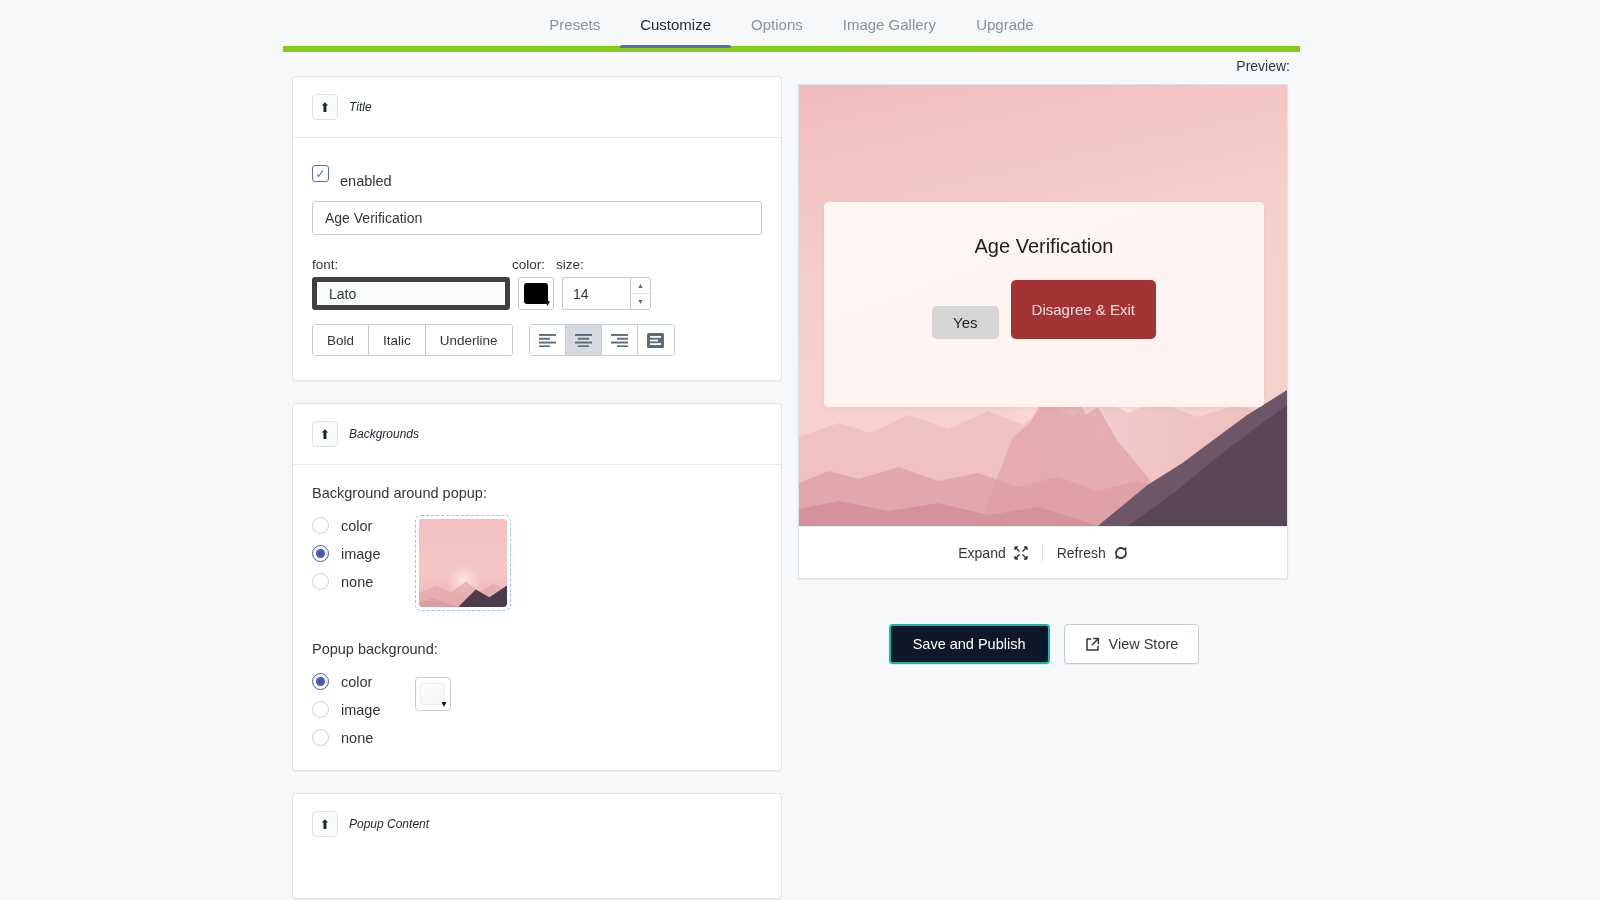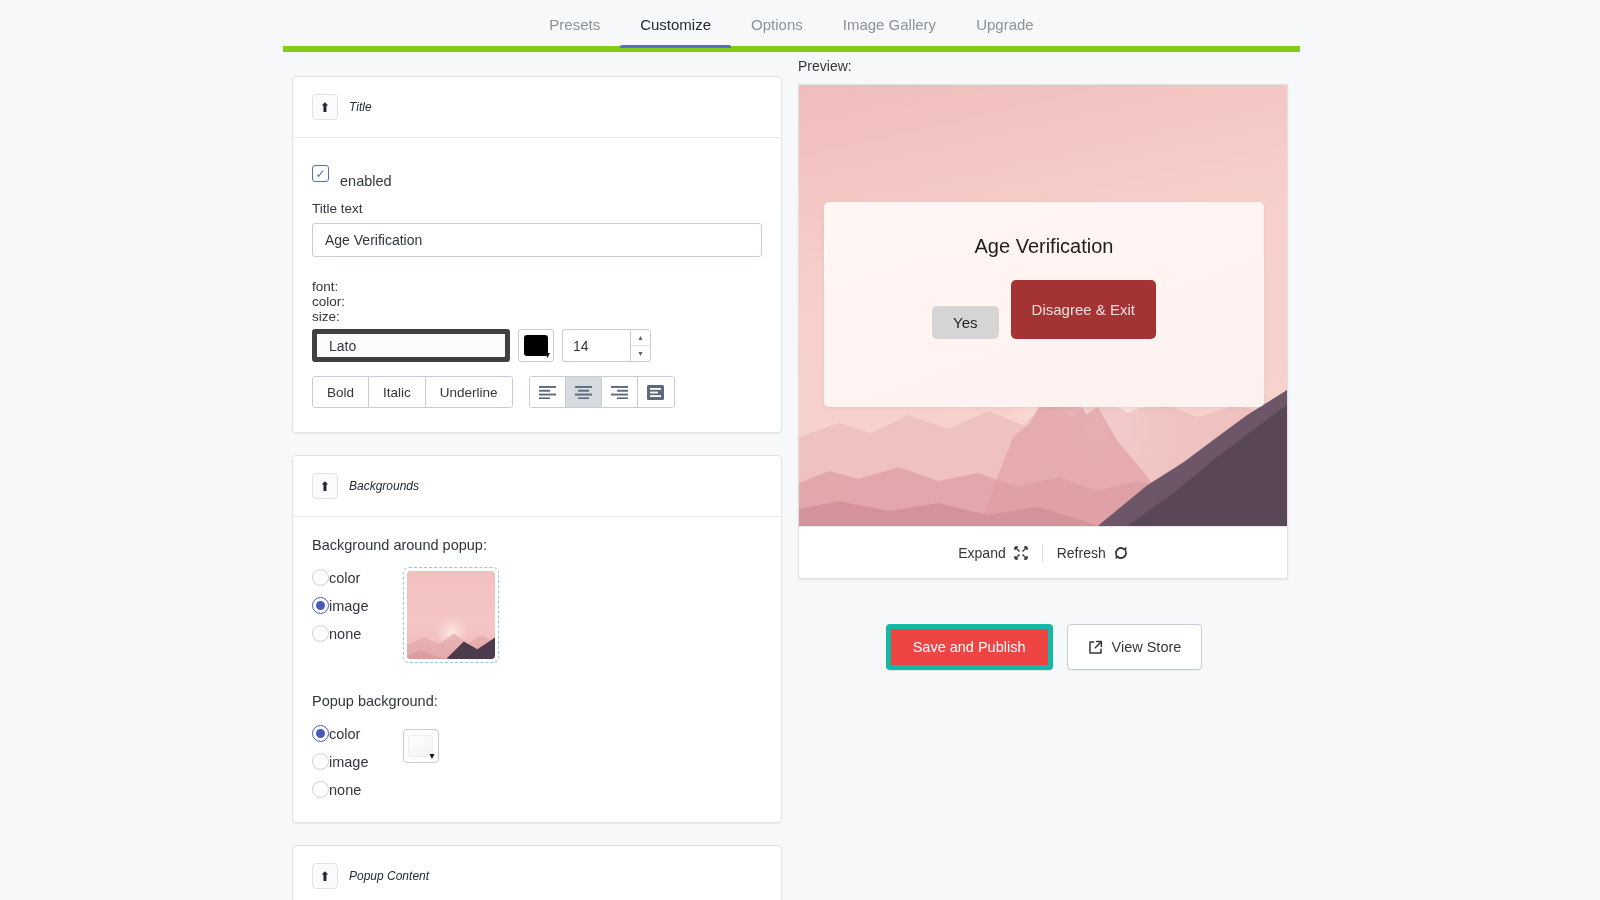--- a/index.html
+++ b/index.html
@@ -75,21 +75,21 @@
   .text-input {
     width: 100%; height: 34px;
     border: 1px solid #c4cdd5; border-radius: 3px;
     background: #fff; padding: 0 12px;
     font-family: "Liberation Sans", sans-serif;
     font-size: 14px; color: #31373d;
     outline: none;
   }
 
   
-  .fcs-labels { display: flex; margin: 22px 0 5px 0; font-size: 13.5px; color: #31373d; flex-direction: column; }
+  .fcs-labels { display: flex; margin: 22px 0 5px 0; font-size: 13.5px; color: #31373d; }
   .fcs-labels .l-font { width: 200px; }
   .fcs-labels .l-color { width: 44px; }
   .fcs-labels .l-size  { width: 60px; }
 
   .fcs-row { display: flex; align-items: flex-start; gap: 8px; }
   .font-input {
     width: 198px; height: 33px;
     border: 5px solid #404040; border-radius: 3px;
     background: #fafbfb; padding: 0 12px;
     font-size: 14px; color: #31373d; font-family: Liberation Sans, sans-serif;
@@ -141,21 +141,21 @@
     display: flex; align-items: center; justify-content: center;
     background: #fff; border-right: 1px solid #c4cdd5; cursor: pointer;
   }
   .abtn:last-child { border-right: none; }
   .abtn.active { background: #d7dade; }
 
   
   .sec-label { font-size: 14.5px; color: #31373d; margin-bottom: 14px; }
   .radio-block { display: flex; align-items: flex-start; gap: 34px; }
   .radio-list { display: flex; flex-direction: column; gap: 11px; padding-top: 2px; }
-  .radio-row { display: flex; align-items: center; }
+  .radio-row { display: flex; align-items: center; gap: 12px; }
   .radio {
     width: 17px; height: 17px; border-radius: 50%;
     border: 1.5px solid #c9cfd6; background: #fff;
     display: flex; align-items: center; justify-content: center;
     cursor: pointer; flex: none;
   }
   .radio.checked { border-color: #4959bd; }
   .radio.checked::after {
     content: ""; width: 9px; height: 9px; border-radius: 50%; background: #4959bd;
   }
@@ -179,21 +179,21 @@
     cursor: pointer;
   }
   .pop-swatch .swatch-inner {
     width: 25px; height: 22px; border-radius: 3px;
     background: linear-gradient(140deg,#ffffff 0%,#f2f3f4 100%);
     border: 1px solid #eceef0;
   }
 
   
   .right-col { position: absolute; left: 798px; top: 58px; width: 492px; }
-  .preview-caption { text-align: left; font-size: 14px; color: #31373d; margin-bottom: 10px; }
+  .preview-caption { text-align: right; font-size: 14px; color: #31373d; margin-bottom: 10px; }
   .preview-frame {
     width: 490px;
     border: 1px solid #dfe3e6;
     background: #fff;
     box-shadow: 0 1px 2px rgba(22,29,37,.08);
   }
   .preview-stage {
     position: relative; width: 100%; height: 441px; overflow: hidden;
   }
   .popup-card {
@@ -220,21 +220,21 @@
     height: 52px; border-top: 1px solid #e6e8ea; background: #fff;
   }
   .foot-btn {
     display: flex; align-items: center; gap: 8px;
     font-size: 14px; color: #31373d; padding: 4px 14px; cursor: pointer;
   }
   .foot-sep { width: 1px; height: 18px; background: #e0e3e6; }
 
   .actions { display: flex; justify-content: center; gap: 14px; margin-top: 45px; }
   .btn-primary {
-    background: #ef4444; color: #fff; border: 5px solid #14b8a6;
+    background: #0f172a; color: #fff; border: 2px solid #14b8a6;
     border-radius: 4px; padding: 10px 22px; font-size: 14.5px;
     font-family: "Liberation Sans", sans-serif; cursor: pointer;
     box-shadow: 0 1px 0 rgba(22,29,37,.08);
   }
   .btn-secondary {
     background: #fff; color: #31373d; border: 1px solid #c4cdd5;
     border-radius: 4px; padding: 10px 20px; font-size: 14.5px;
     font-family: "Liberation Sans", sans-serif; cursor: pointer;
     display: flex; align-items: center; gap: 9px;
     box-shadow: 0 1px 0 rgba(22,29,37,.05);
@@ -259,21 +259,20 @@
       <div class="collapse-btn">⬆</div>
       <div class="card-title">Title</div>
     </div>
     <div class="card-body">
 
       <div class="check-row">
         <div class="checkbox">✓</div>
         <span class="check-label">enabled</span>
       </div>
 
-      <label class="field-label">Title text</label>
       <input class="text-input" type="text" value="Age Verification" style="">
 
       <div class="fcs-labels">
         <span class="l-font">font:</span>
         <span class="l-color">color:</span>
         <span class="l-size">size:</span>
       </div>
 
       <div class="fcs-row">
         <input class="font-input" type="text" value="Lato" style="">

